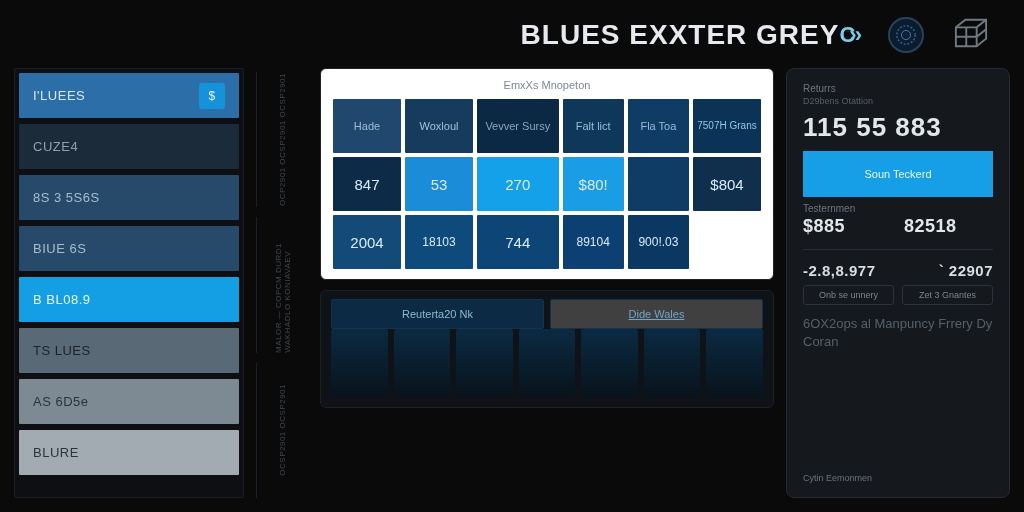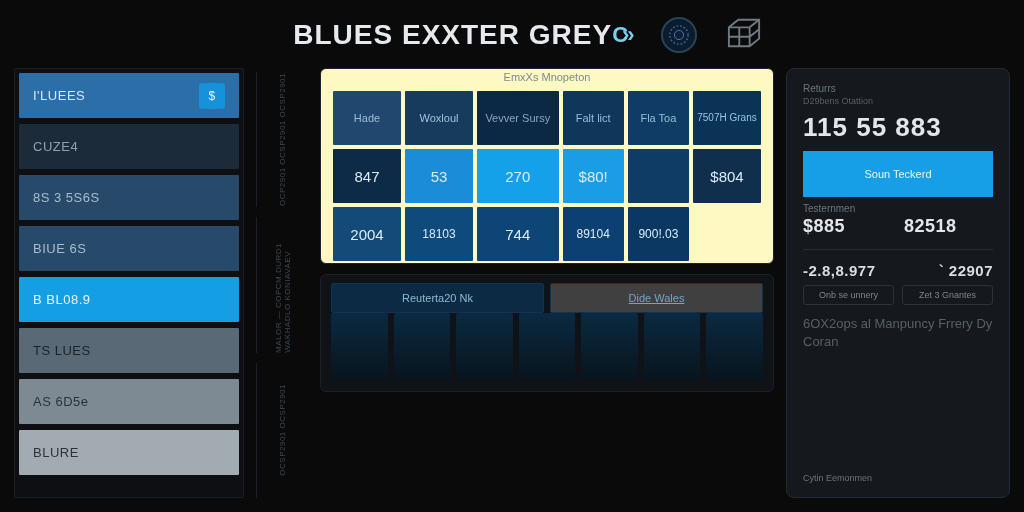--- a/index.html
+++ b/index.html
@@ -8,21 +8,21 @@
     background: #0a0a0b;
     font-family: -apple-system, "Segoe UI", Arial, sans-serif;
     color: #cfd6dd;
     padding: 10px 14px 14px 14px;
     display: flex;
     flex-direction: column;
   }
   .header {
     display: flex;
     align-items: center;
-    justify-content: center;
+    justify-content: flex-end;
     padding: 6px 8px 14px 8px;
     margin-left: 44px;
   }
   .title {
     font-size: 28px;
     font-weight: 600;
     letter-spacing: 1px;
     color: #e6eaee;
   }
   .header-right {
@@ -84,22 +84,22 @@
     writing-mode: sideways-lr; text-orientation: mixed;
     display:flex; align-items:center; justify-content:center;
     border-left:1px solid #1a2026;
   }
 
   
   .center {
     display:flex; flex-direction:column; min-width:0;
   }
   .panel {
-    background:#fef9c3; border:1px solid #1d2329; border-radius:6px;
-    padding:2px 12px; display:flex; flex-direction:column;
+    background:#ffffff; border:1px solid #1d2329; border-radius:6px;
+    padding:10px 12px; display:flex; flex-direction:column;
   }
   .panel-title {
     text-align:center; font-size:11px; color:#7b8a96; margin-bottom:8px;
   }
   .grid {
     display:grid;
     grid-template-columns: 1fr 1fr 1.2fr 0.9fr 0.9fr 1fr;
     gap:4px;
   }
   .cell {

